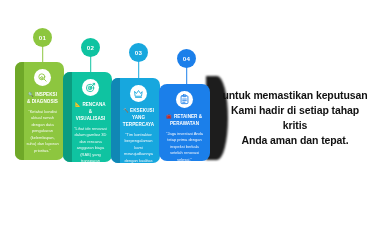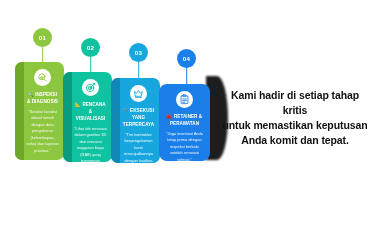--- a/index.html
+++ b/index.html
@@ -225,18 +225,18 @@
       </div>
       <div class="card-title">
         <span class="t-emoji">🧰</span>
         <span>RETAINER &amp; PERAWATAN</span>
       </div>
       <div class="card-desc">"Jaga investasi Anda tetap prima dengan inspeksi berkala setelah renovasi selesai."</div>
     </div>
   </div>
 
   <div id="headline">
+    <span class="hl-line">untuk memastikan keputusan</span>
     <span class="hl-line">Kami hadir di setiap tahap kritis</span>
-    <span class="hl-line">untuk memastikan keputusan</span>
-    <span class="hl-line">Anda komit dan tepat.</span>
+    <span class="hl-line">Anda aman dan tepat.</span>
   </div>
 
 </div>
 
 </body></html>

